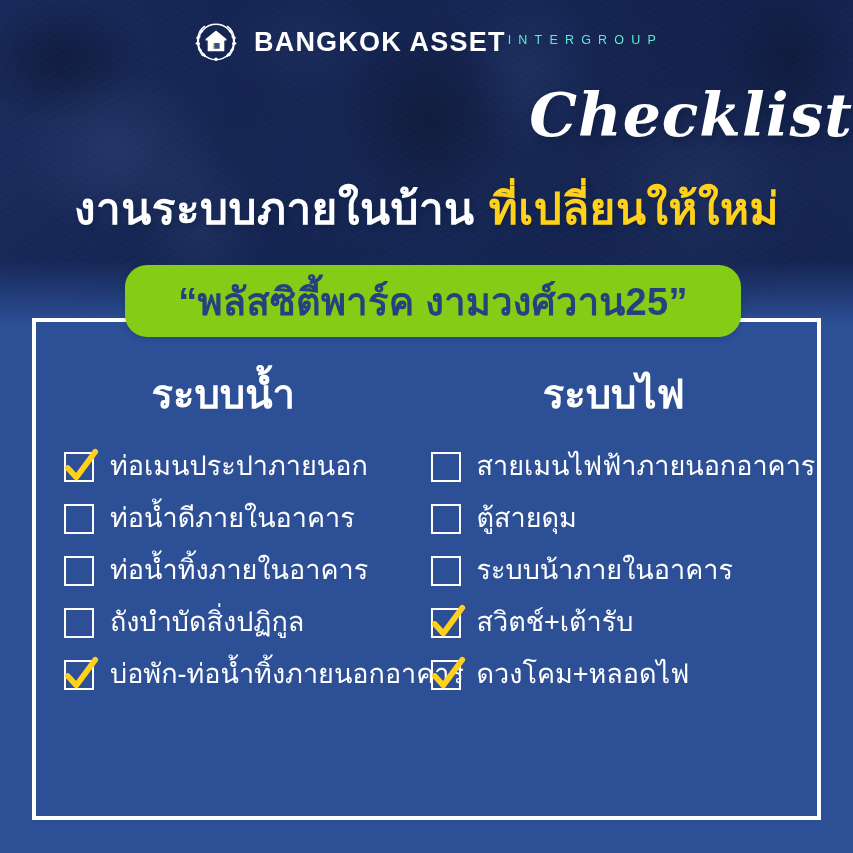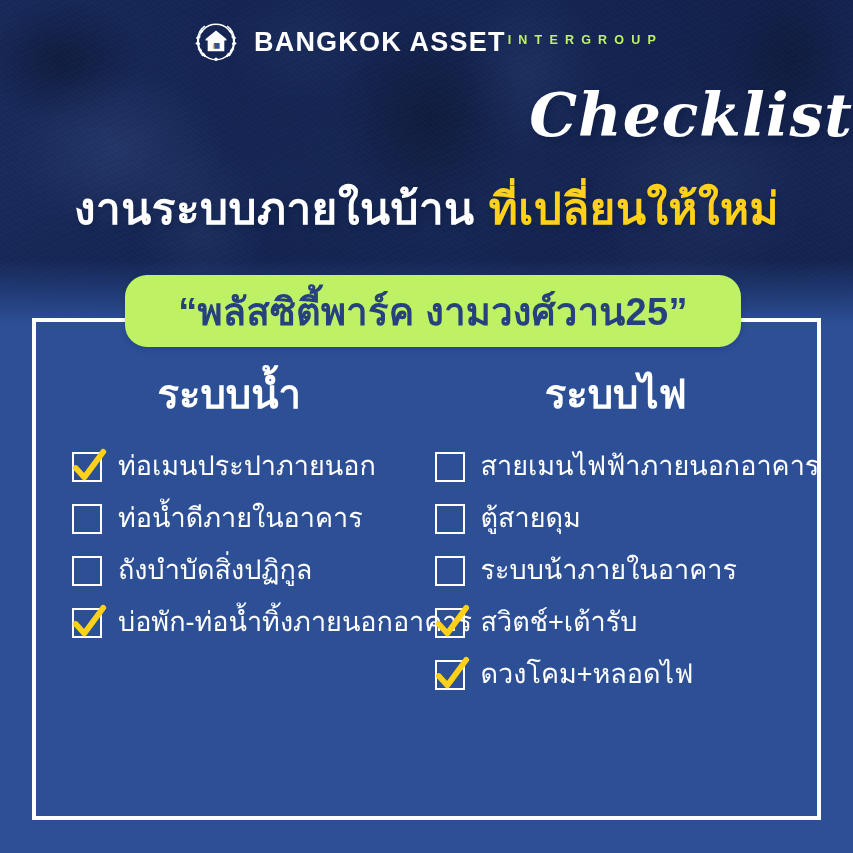--- a/index.html
+++ b/index.html
@@ -75,23 +75,23 @@
   }
   .brand-mark { width: 52px; height: 52px; flex: 0 0 auto; display:block; }
   .brand-text { display: flex; flex-direction: row; line-height: 1; }
   .brand-name {
     color: #ffffff;
     font-size: 27px;
     font-weight: bold;
     letter-spacing: 1.2px;
   }
   .brand-sub {
-    color: #bef264;
+    color: #5eead4;
     font-size: 12.5px;
-    font-weight: bold;
+    font-weight: normal;
     letter-spacing: 7.2px;
     margin-top: 5px;
     padding-left: 2px;
   }
 
   
   .headline {
     position: absolute;
     top: 80px;
     left: 0; right: 0;
@@ -122,25 +122,25 @@
     font-weight: bold;
     letter-spacing: .5px;
     text-shadow: 2px 3px 5px rgba(12,28,64,.45);
   }
   .sub-white { color: #ffffff; }
   .sub-yellow { color: #ffd11a; margin-left: 14px; }
 
   
   .banner {
     position: absolute;
-    top: 275px;
+    top: 265px;
     left: 125px;
     width: 616px;
     height: 72px;
-    background: #bef264;
+    background: #84cc16;
     border-radius: 22px;
     display: flex;
     align-items: center;
     justify-content: center;
     z-index: 6;
     box-shadow: 0 2px 6px rgba(10,25,60,.18);
   }
   .banner-text {
     color: #26417e;
     font-size: 38px;
@@ -156,21 +156,21 @@
     top: 318px;
     width: 789px;
     height: 502px;
     border: 4px solid #ffffff;
     background: #2c4f96;
     z-index: 4;
   }
   .panel-inner {
     position: absolute;
     inset: 0;
-    padding: 52px 20px 0 20px;
+    padding: 52px 20px 0 12px;
   }
 
   .columns {
     display: flex;
     align-items: flex-start;
   }
   .column { width: 50%; }
   .col-head {
     text-align: center;
     color: #ffffff;
@@ -288,20 +288,24 @@
                 </svg>
               </span>
               <span class="item-label">ท่อเมนประปาภายนอก</span>
             </div>
 
             <div class="item">
               <span class="box"></span>
               <span class="item-label">ท่อน้ำดีภายในอาคาร</span>
             </div>
 
+            <div class="item">
+              <span class="box"></span>
+              <span class="item-label">ท่อน้ำทิ้งภายในอาคาร</span>
+            </div>
 
             <div class="item">
               <span class="box"></span>
               <span class="item-label">ถังบำบัดสิ่งปฏิกูล</span>
             </div>
 
 
             <div class="item">
               <span class="box">
                 <svg class="tick" viewBox="0 0 40 40">

